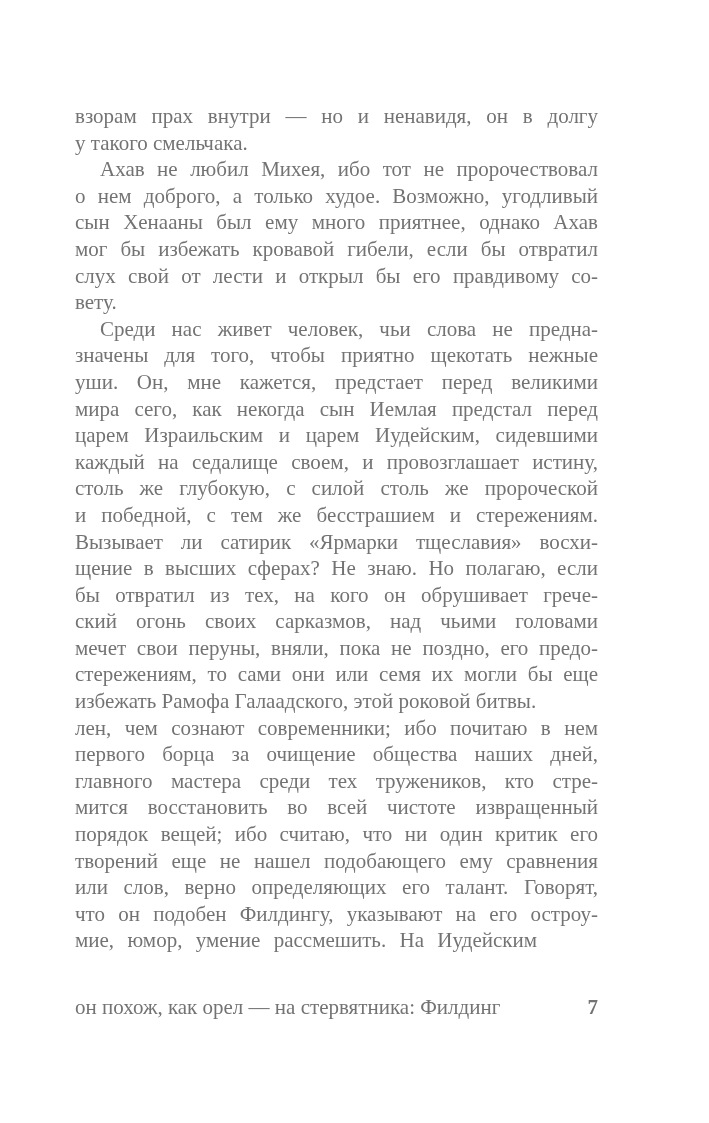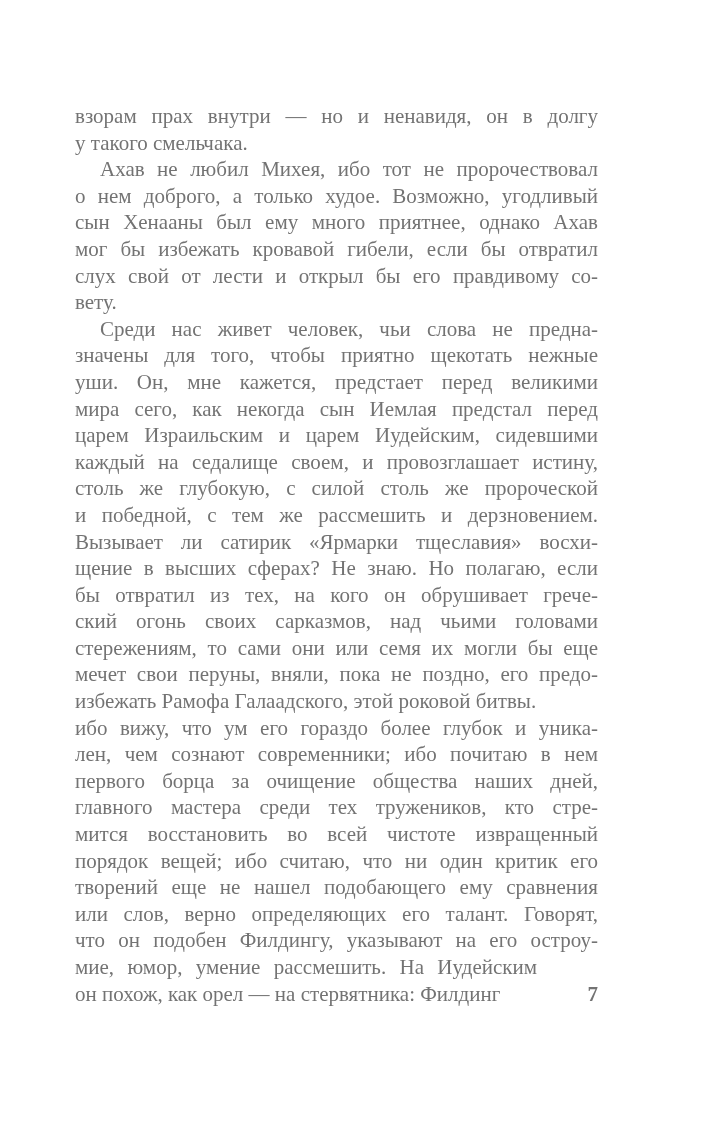--- a/index.html
+++ b/index.html
@@ -42,20 +42,21 @@
   }
   .line.n {                 
     padding-right: 61px;
   }
   .last-row {
     display: flex;
     justify-content: space-between;
     align-items: flex-start;
     text-align: left;
     text-align-last: left;
+    margin-top: 40px;
   }
   .pagenum {
     font-weight: bold;
     font-size: 21px;
   }
 </style>
 </head>
 <body>
 
 <div class="page">
@@ -68,29 +69,28 @@
     <div class="line">мог бы избежать кровавой гибели, если бы отвратил</div>
     <div class="line">слух свой от лести и открыл бы его правдивому со-</div>
     <div class="line e">вету.</div>
     <div class="line i">Среди нас живет человек, чьи слова не предна-</div>
     <div class="line">значены для того, чтобы приятно щекотать нежные</div>
     <div class="line">уши. Он, мне кажется, предстает перед великими</div>
     <div class="line">мира сего, как некогда сын Иемлая предстал перед</div>
     <div class="line">царем Израильским и царем Иудейским, сидевшими</div>
     <div class="line">каждый на седалище своем, и провозглашает истину,</div>
     <div class="line">столь же глубокую, с силой столь же пророческой</div>
-    <div class="line">и победной, с тем же рассмешить и дерзновением.</div>
+    <div class="line">и победной, с тем же бесстрашием и стережениям.</div>
     <div class="line">Вызывает ли сатирик «Ярмарки тщеславия» восхи-</div>
     <div class="line">щение в высших сферах? Не знаю. Но полагаю, если</div>
     <div class="line">бы отвратил из тех, на кого он обрушивает грече-</div>
     <div class="line">ский огонь своих сарказмов, над чьими головами</div>
+    <div class="line">мечет свои перуны, вняли, пока не поздно, его предо-</div>
     <div class="line">стережениям, то сами они или семя их могли бы еще</div>
-    <div class="line">мечет свои перуны, вняли, пока не поздно, его предо-</div>
     <div class="line e">избежать Рамофа Галаадского, этой роковой битвы.</div>
-    <div class="line">ибо вижу, что ум его гораздо более глубок и уника-</div>
     <div class="line">лен, чем сознают современники; ибо почитаю в нем</div>
     <div class="line">первого борца за очищение общества наших дней,</div>
     <div class="line">главного мастера среди тех тружеников, кто стре-</div>
     <div class="line">мится восстановить во всей чистоте извращенный</div>
     <div class="line">порядок вещей; ибо считаю, что ни один критик его</div>
     <div class="line">творений еще не нашел подобающего ему сравнения</div>
     <div class="line">или слов, верно определяющих его талант. Говорят,</div>
     <div class="line">что он подобен Филдингу, указывают на его остроу-</div>
     <div class="line n">мие, юмор, умение рассмешить. На Иудейским</div>
     <div class="line e last-row">

